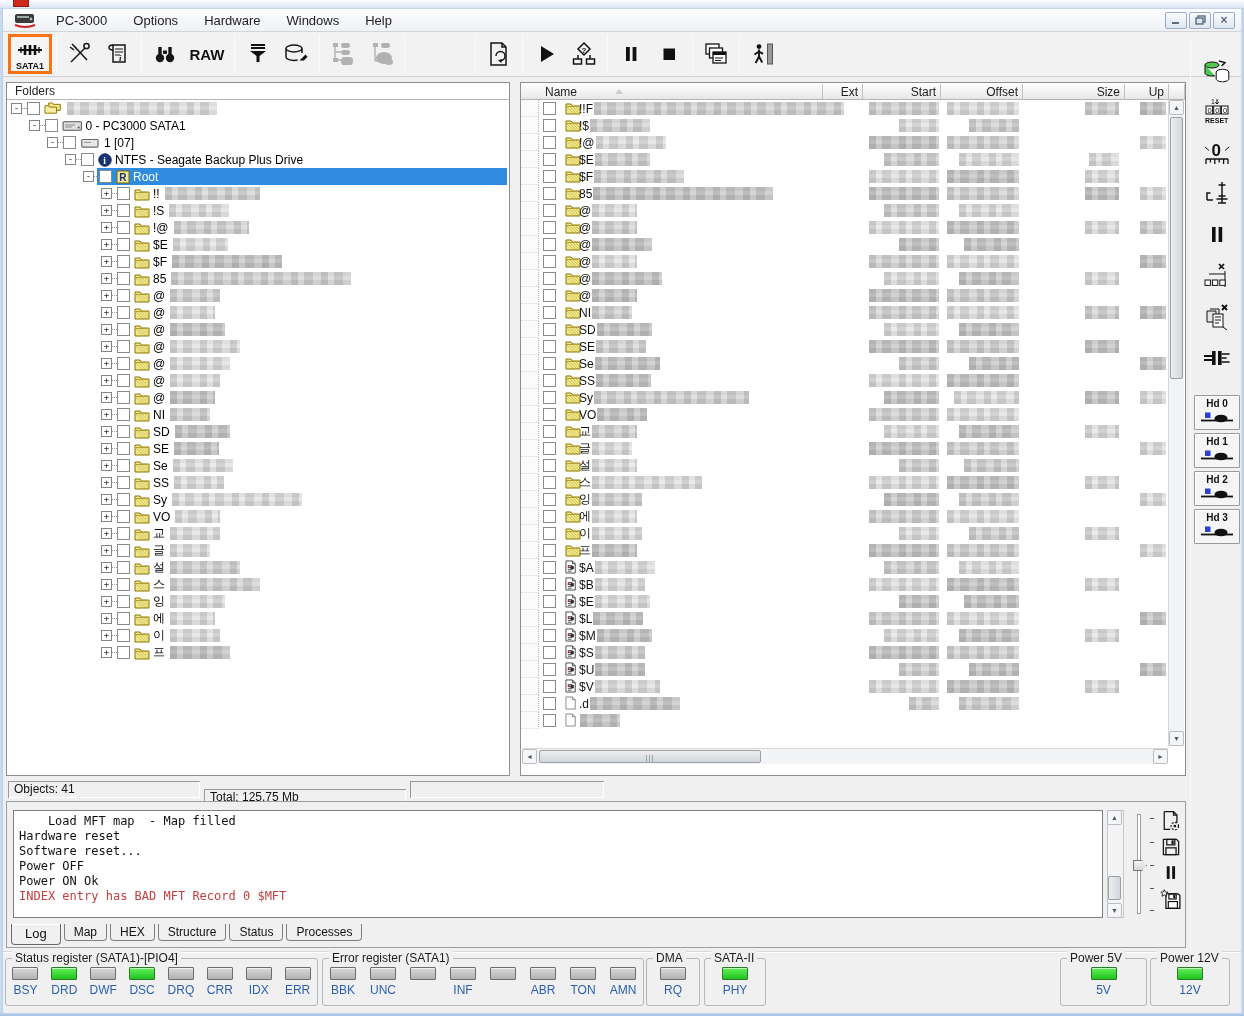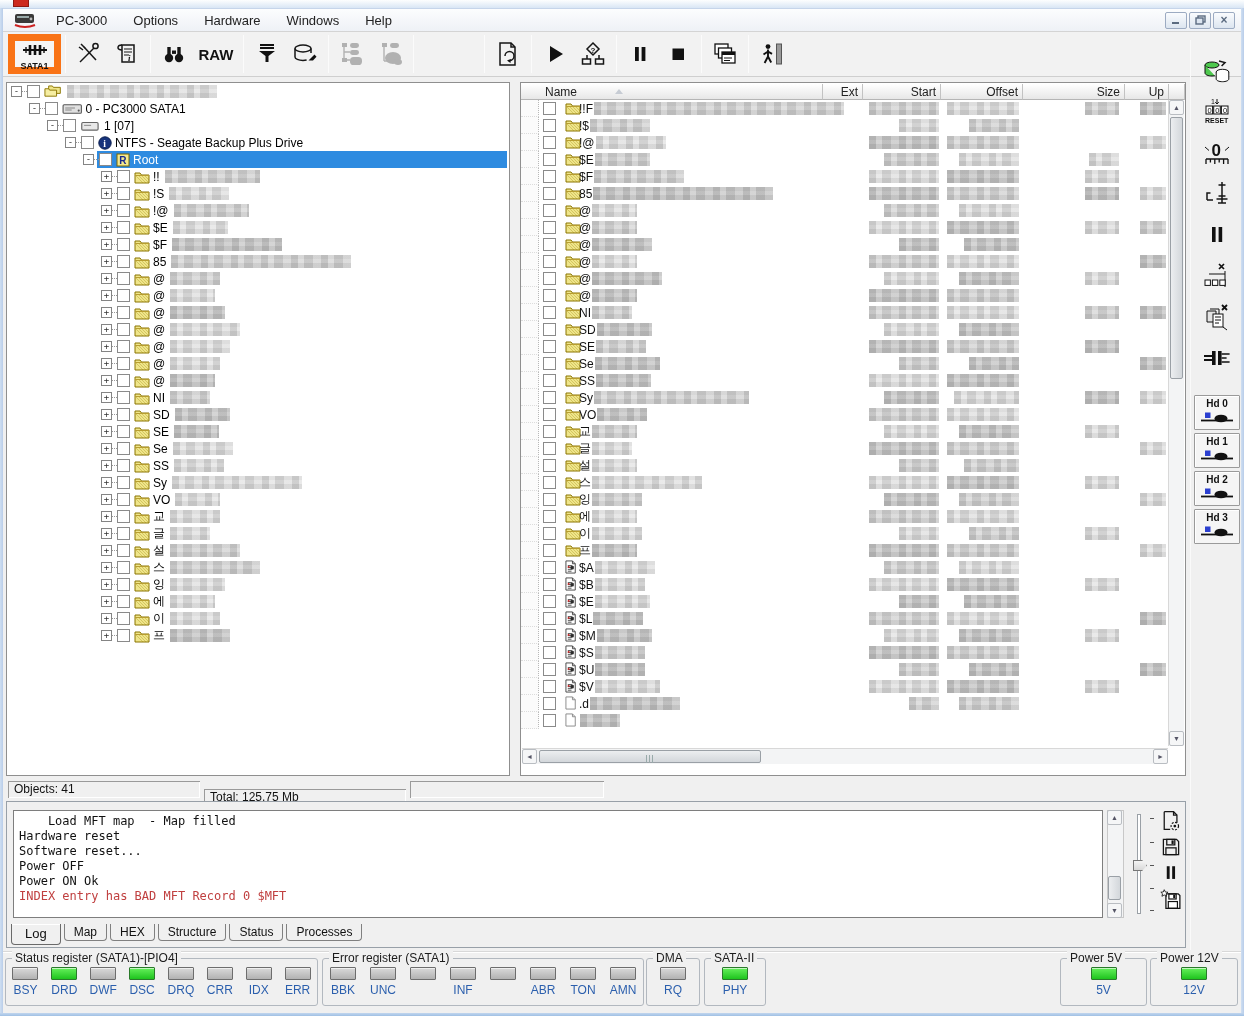--- a/index.html
+++ b/index.html
@@ -12,21 +12,21 @@
 .edge-b{left:0;right:0;bottom:0;height:3px;background:linear-gradient(#c2d6ee,#9fc0e4);}
 .titlebar{position:absolute;left:0;top:0;width:100%;height:9px;background:linear-gradient(#fdfefe,#d9e6f5);border-bottom:1px solid #c6d5ea;}
 .title-logo-fragment{position:absolute;left:13px;top:0;width:16px;height:7px;background:#cd2a1e;border:1px solid #8e1a12;border-top:none;}
 .menubar{position:absolute;left:3px;top:9px;width:1238px;height:23px;display:flex;align-items:center;background:linear-gradient(#fcfdfe,#eef1f6);border-bottom:1px solid #d4d4d4;padding:0 4px;}
 .app-icon{width:24px;height:17px;margin:0 6px 0 6px;display:flex;align-items:center;}
 .menu-item{padding:2px 13px;font-size:13px;color:#222;cursor:default;}
 .win-controls{margin-left:auto;display:flex;gap:2px;margin-right:2px;}
 .wc-btn{width:22px;height:17px;border:1px solid #9cabc2;border-radius:2px;background:linear-gradient(#fafcfe,#dce5f0);display:flex;align-items:center;justify-content:center;color:#5b6b80;}
 .toolbar{position:absolute;left:3px;top:32px;width:1238px;height:45px;display:flex;align-items:center;background:#f2f2f2;border-bottom:1px solid #cfcfcf;padding-left:5px;}
 .tb-btn{width:38px;height:40px;display:flex;flex-direction:column;align-items:center;justify-content:center;border:1px solid transparent;}
-.tb-btn.framed{width:53px;border:7px solid #f97316;background:#f5f5f5;}
+.tb-btn.framed{width:44px;border:3px solid #f97316;background:#f5f5f5;}
 .tb-btn .cap{font-size:9px;font-weight:bold;margin-top:-2px;}
 .tb-btn.textonly{font-weight:bold;font-size:15px;width:46px;letter-spacing:0;}
 .tb-sep{width:1px;height:38px;background:#c4c4c4;border-right:1px solid #fbfbfb;margin:0 4px;}
 .icon{display:inline-flex;align-items:center;justify-content:center;}
 .icon svg{width:26px;height:26px;}
 .main{position:absolute;left:0;top:77px;width:1244px;height:702px;background:var(--chrome);}
 .folders-panel{position:absolute;left:6px;top:5px;width:504px;height:694px;background:#fff;border:1px solid #8f8f8f;overflow:hidden;}
 .panel-title{height:17px;line-height:16px;padding-left:8px;border-bottom:1px solid #b5b5b5;background:#fff;font-size:12px;color:#222;}
 .tree-row{position:relative;height:17px;display:flex;align-items:center;white-space:nowrap;}
 .tree-row .hl{position:absolute;top:0;bottom:0;right:2px;background:var(--sel);z-index:0;}
@@ -292,20 +292,21 @@
             <rect x="17.5" y="3" width="5" height="20" fill="#9a9a9a" stroke="#555"></rect>
             <circle cx="9" cy="5.6" r="2.4" fill="#111"></circle>
             <path d="M9 8.5v7M9 10.5l-4.5 3M9 10.5l4 2.4M9 15.5l-3.4 6.5M9 15.5l3.2 6" stroke="#111" stroke-width="1.9" fill="none"></path>
           </svg>
         </span>
       </div>
     </div>
 
   <div class="main">
     <div class="folders-panel">
+      <div class="panel-title">Folders</div>
       <div id="tree">
           <div class="tree-row" style="padding-left: 4px;">
             <span class="xp" style="font-size: 9px;">-</span>
             <span class="stub"></span>
             <span class="cb"></span>
             <span class="ticon">
               <svg viewBox="0 0 19 15">
                 <path d="M5 1h4l1 1.5h7.5V9H5z" fill="#efe58a" stroke="#8a7400"></path>
                 <path d="M1 4h4l1 1.5h7.5V12H1z" fill="#f6eea2" stroke="#8a7400"></path>
               </svg>
@@ -1741,21 +1742,21 @@
       </div>
       <div class="group" style="left: 1060px; width: 87px;">
         <div class="gtitle">Power 5V</div>
         <div class="ledrow">
           <div class="ledcell">
             <div class="led on"></div>
             <div class="led-label">5V</div>
           </div>
         </div>
       </div>
-      <div class="group" style="left: 1150px; width: 88px;">
+      <div class="group" style="left: 1150px; width: 80px;">
         <div class="gtitle">Power 12V</div>
         <div class="ledrow">
           <div class="ledcell">
             <div class="led on"></div>
             <div class="led-label">12V</div>
           </div>
         </div>
       </div>
     </div>
 

